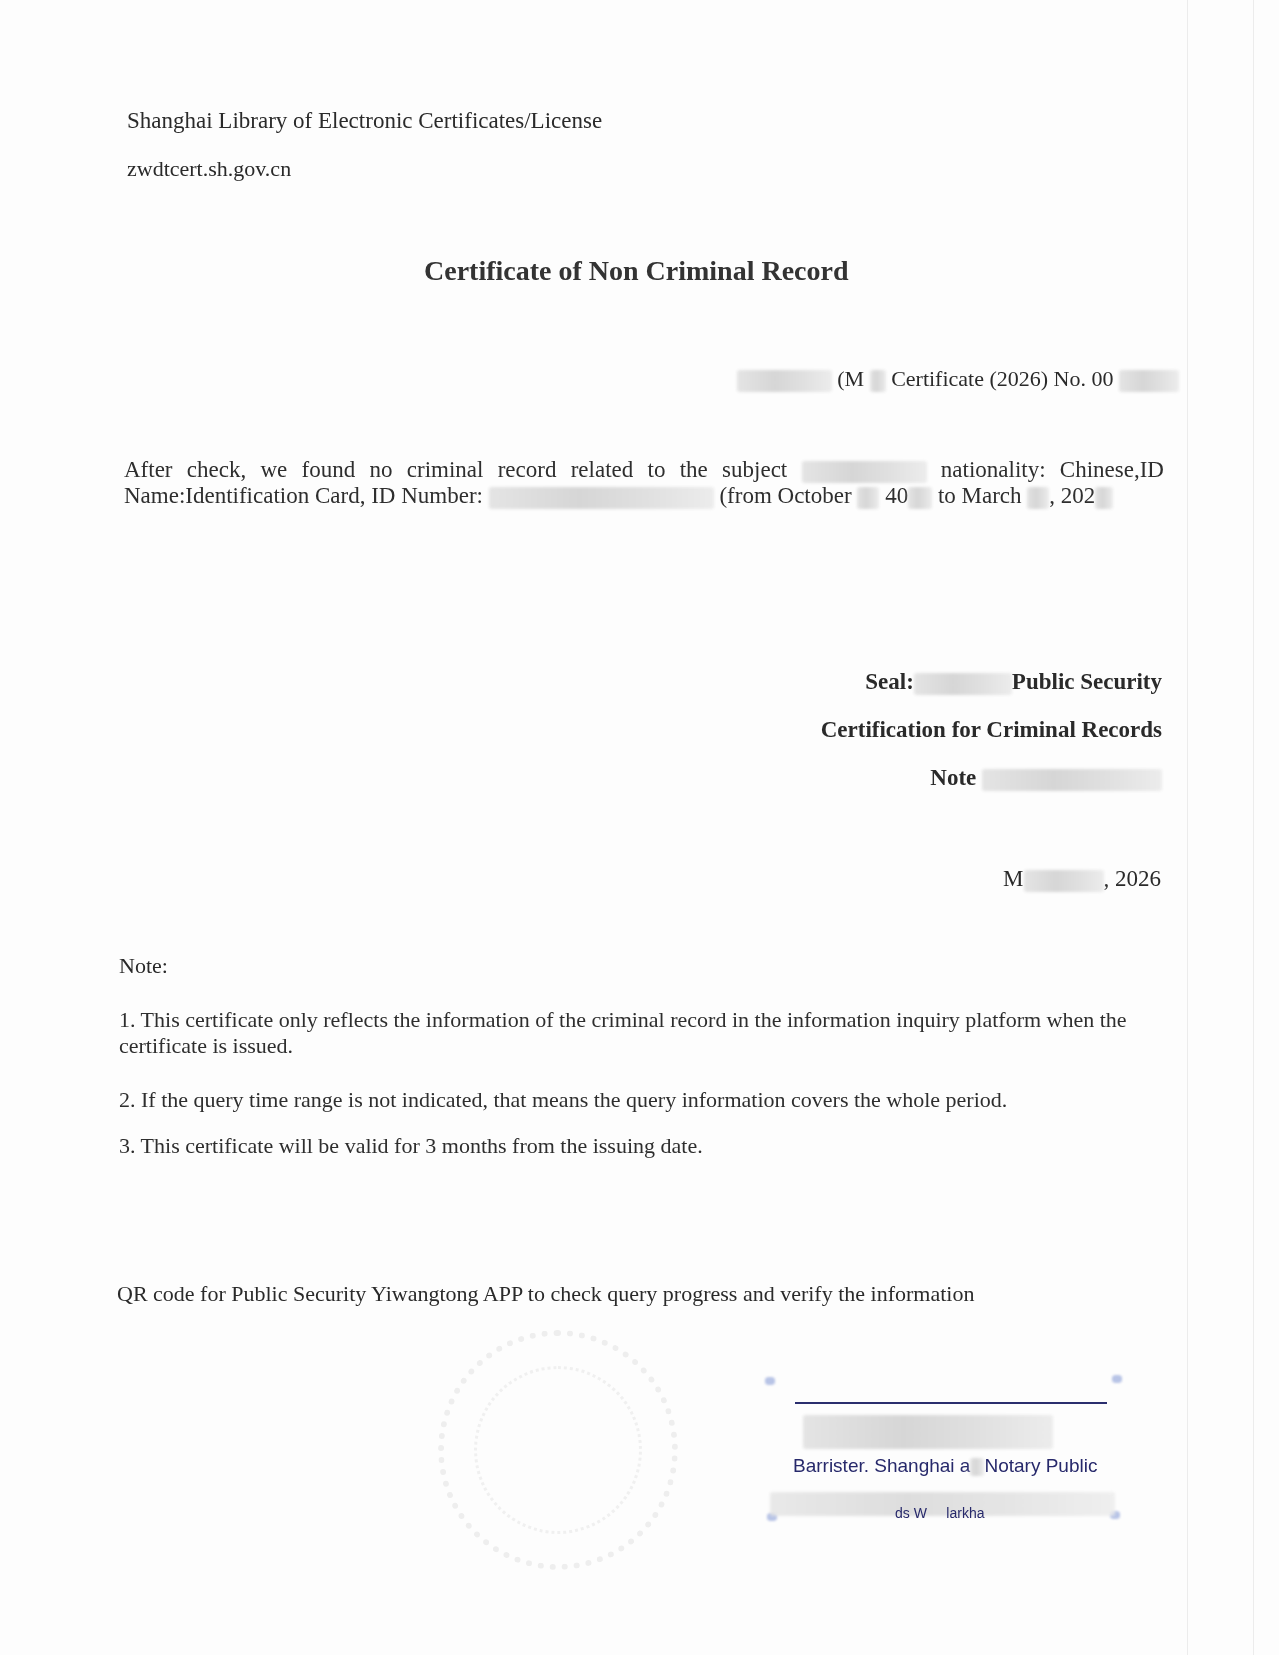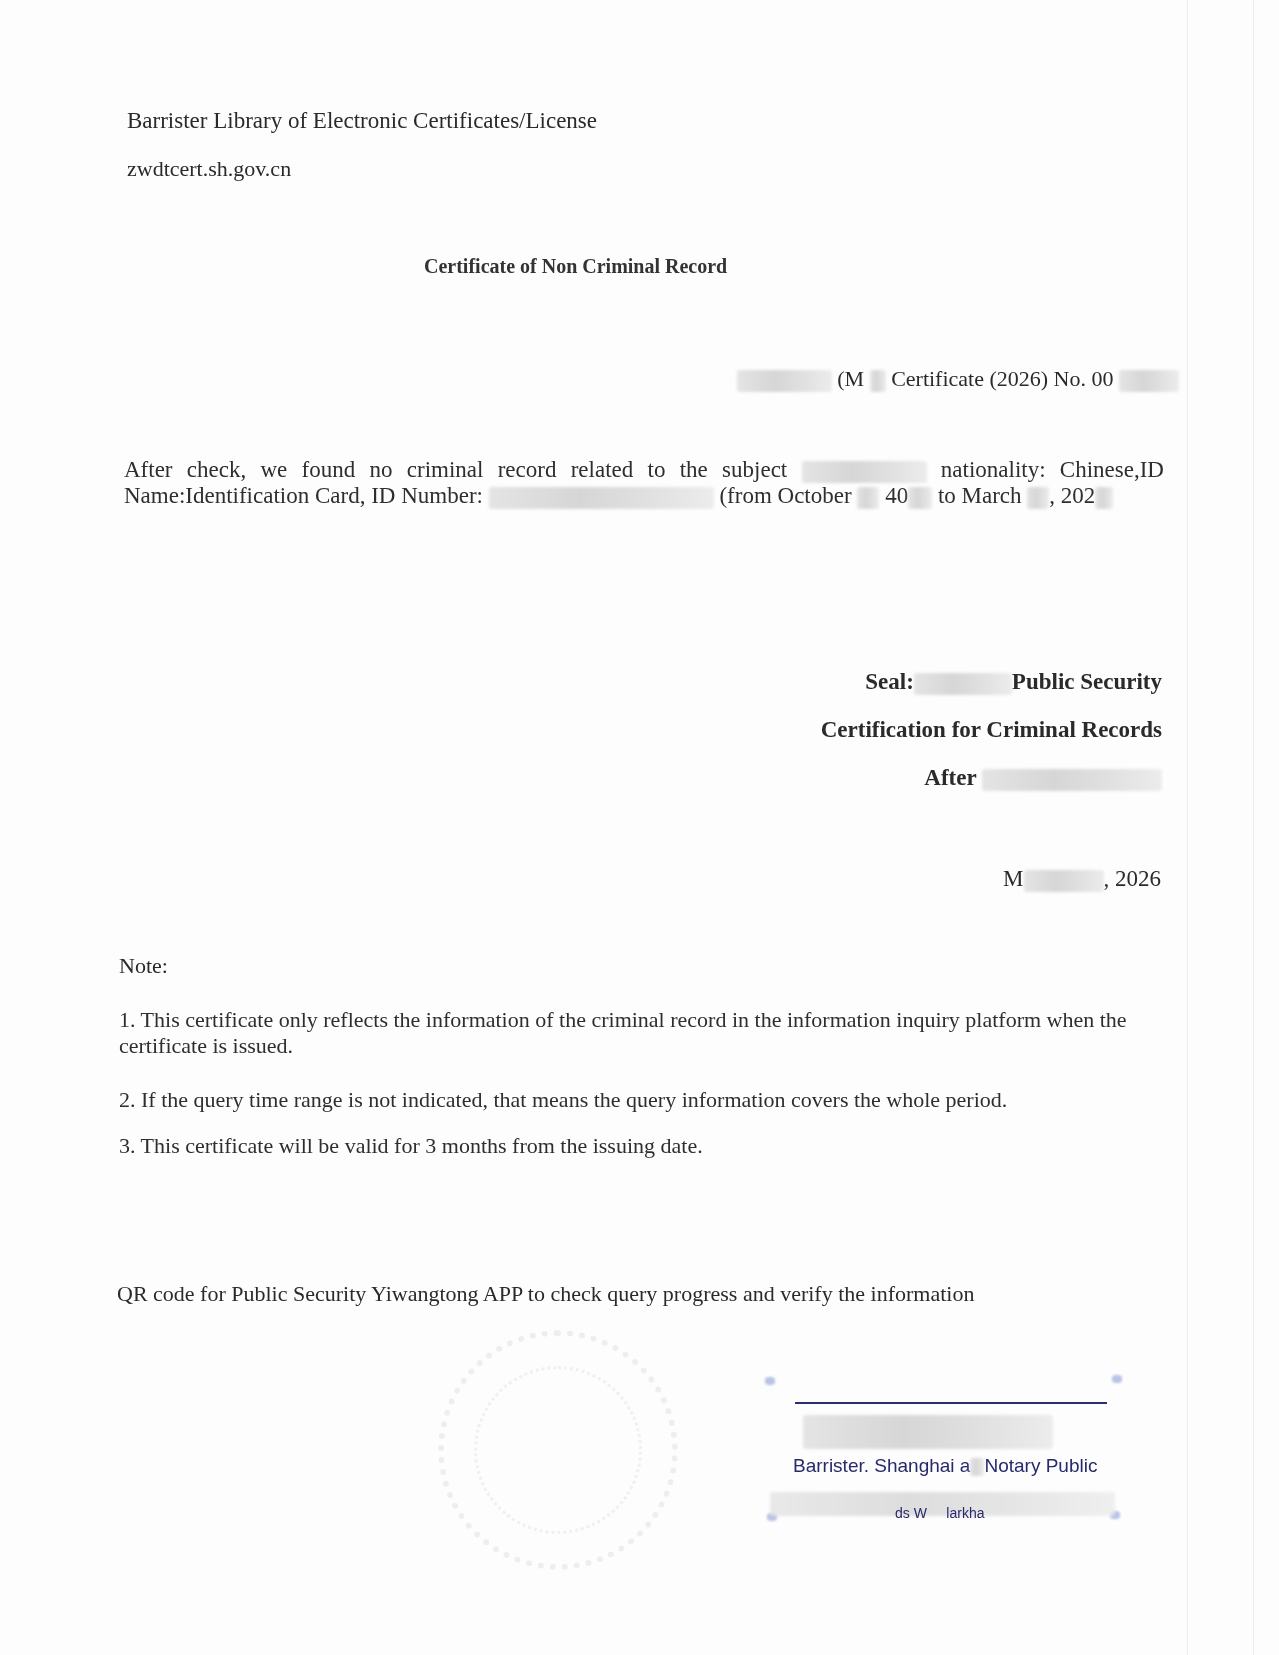--- a/index.html
+++ b/index.html
@@ -13,21 +13,21 @@
   .abs { position: absolute; white-space: nowrap; }
   .t22 { font-size: 22px; }
   .t23 { font-size: 23px; }
   .redact {
     display: inline-block; vertical-align: middle; height: 22px;
     background: linear-gradient(90deg, #e4e4e4, #d6d6d6 40%, #e0e0e0 70%, #ececec);
     filter: blur(1.5px); border-radius: 3px;
   }
   #header-org { left: 127px; top: 108px; }
   #header-url { left: 127px; top: 156px; }
-  #title { left: 424px; top: 255px; font-size: 20px; font-weight: bold; color: #333; text-align: right; }
+  #title { left: 424px; top: 255px; font-size: 28px; font-weight: bold; color: #333; text-align: right; }
   #cert-no { right: 100px; top: 366px; }
   #body-para {
     position: absolute; left: 124px; top: 457px; width: 1040px;
     font-size: 23px; line-height: 26px; text-align: justify; color: #2e2e2e;
   }
   .seal-block { right: 117px; text-align: right; font-weight: bold; }
   #seal-1 { top: 669px; }
   #seal-2 { top: 717px; margin-left: 48px; }
   #seal-3 { top: 765px; }
   #issue-date { right: 118px; top: 866px; }
@@ -58,21 +58,21 @@
   }
   #notary-addr-redact { position: absolute; left: 5px; top: 117px; width: 345px; height: 24px; opacity: .8; }
   .corner { position: absolute; width: 10px; height: 8px; background: #b8c4e6; border-radius: 40%; filter: blur(1px); }
 </style>
 </head>
 <body>
 
 <div class="page-edge" style="left:1187px;"></div>
 <div class="page-edge" style="left:1253px;"></div>
 
-<div id="header-org" class="abs t23">Barrister Library of Electronic Certificates/License</div>
+<div id="header-org" class="abs t23">Shanghai Library of Electronic Certificates/License</div>
 <div id="header-url" class="abs t22">zwdtcert.sh.gov.cn</div>
 
 <div id="title" class="abs">Certificate of Non Criminal Record</div>
 
 <div id="cert-no" class="abs t22">
   <span class="redact" style="width:95px;"></span>
   <span>(M</span>
   <span class="redact" style="width:16px;"></span>
   <span>Certificate (2026) No. 00</span>
   <span class="redact" style="width:60px;"></span>
@@ -88,21 +88,21 @@
   <span>40</span><span class="redact" style="width:24px;"></span>
   <span>to March</span>
   <span class="redact" style="width:22px;"></span><span>, 202</span><span class="redact" style="width:18px;"></span>
 </div>
 
 <div id="seal-1" class="abs seal-block t23">
   <span>Seal:</span><span class="redact" style="width:98px;"></span><span>Public Security</span>
 </div>
 <div id="seal-2" class="abs seal-block t23">Certification for Criminal Records</div>
 <div id="seal-3" class="abs seal-block t23">
-  <span>After</span>
+  <span>Note</span>
   <span class="redact" style="width:180px;"></span>
 </div>
 
 <div id="issue-date" class="abs t23">
   <span>M</span><span class="redact" style="width:80px;"></span><span>, 2026</span>
 </div>
 
 <div id="note-label" class="abs t22">Note:</div>
 <div id="note-1" class="note-item">1. This certificate only reflects the information of the criminal record in the information inquiry platform when the certificate is issued.</div>
 <div id="note-2" class="note-item">2. If the query time range is not indicated, that means the query information covers the whole period.</div>

